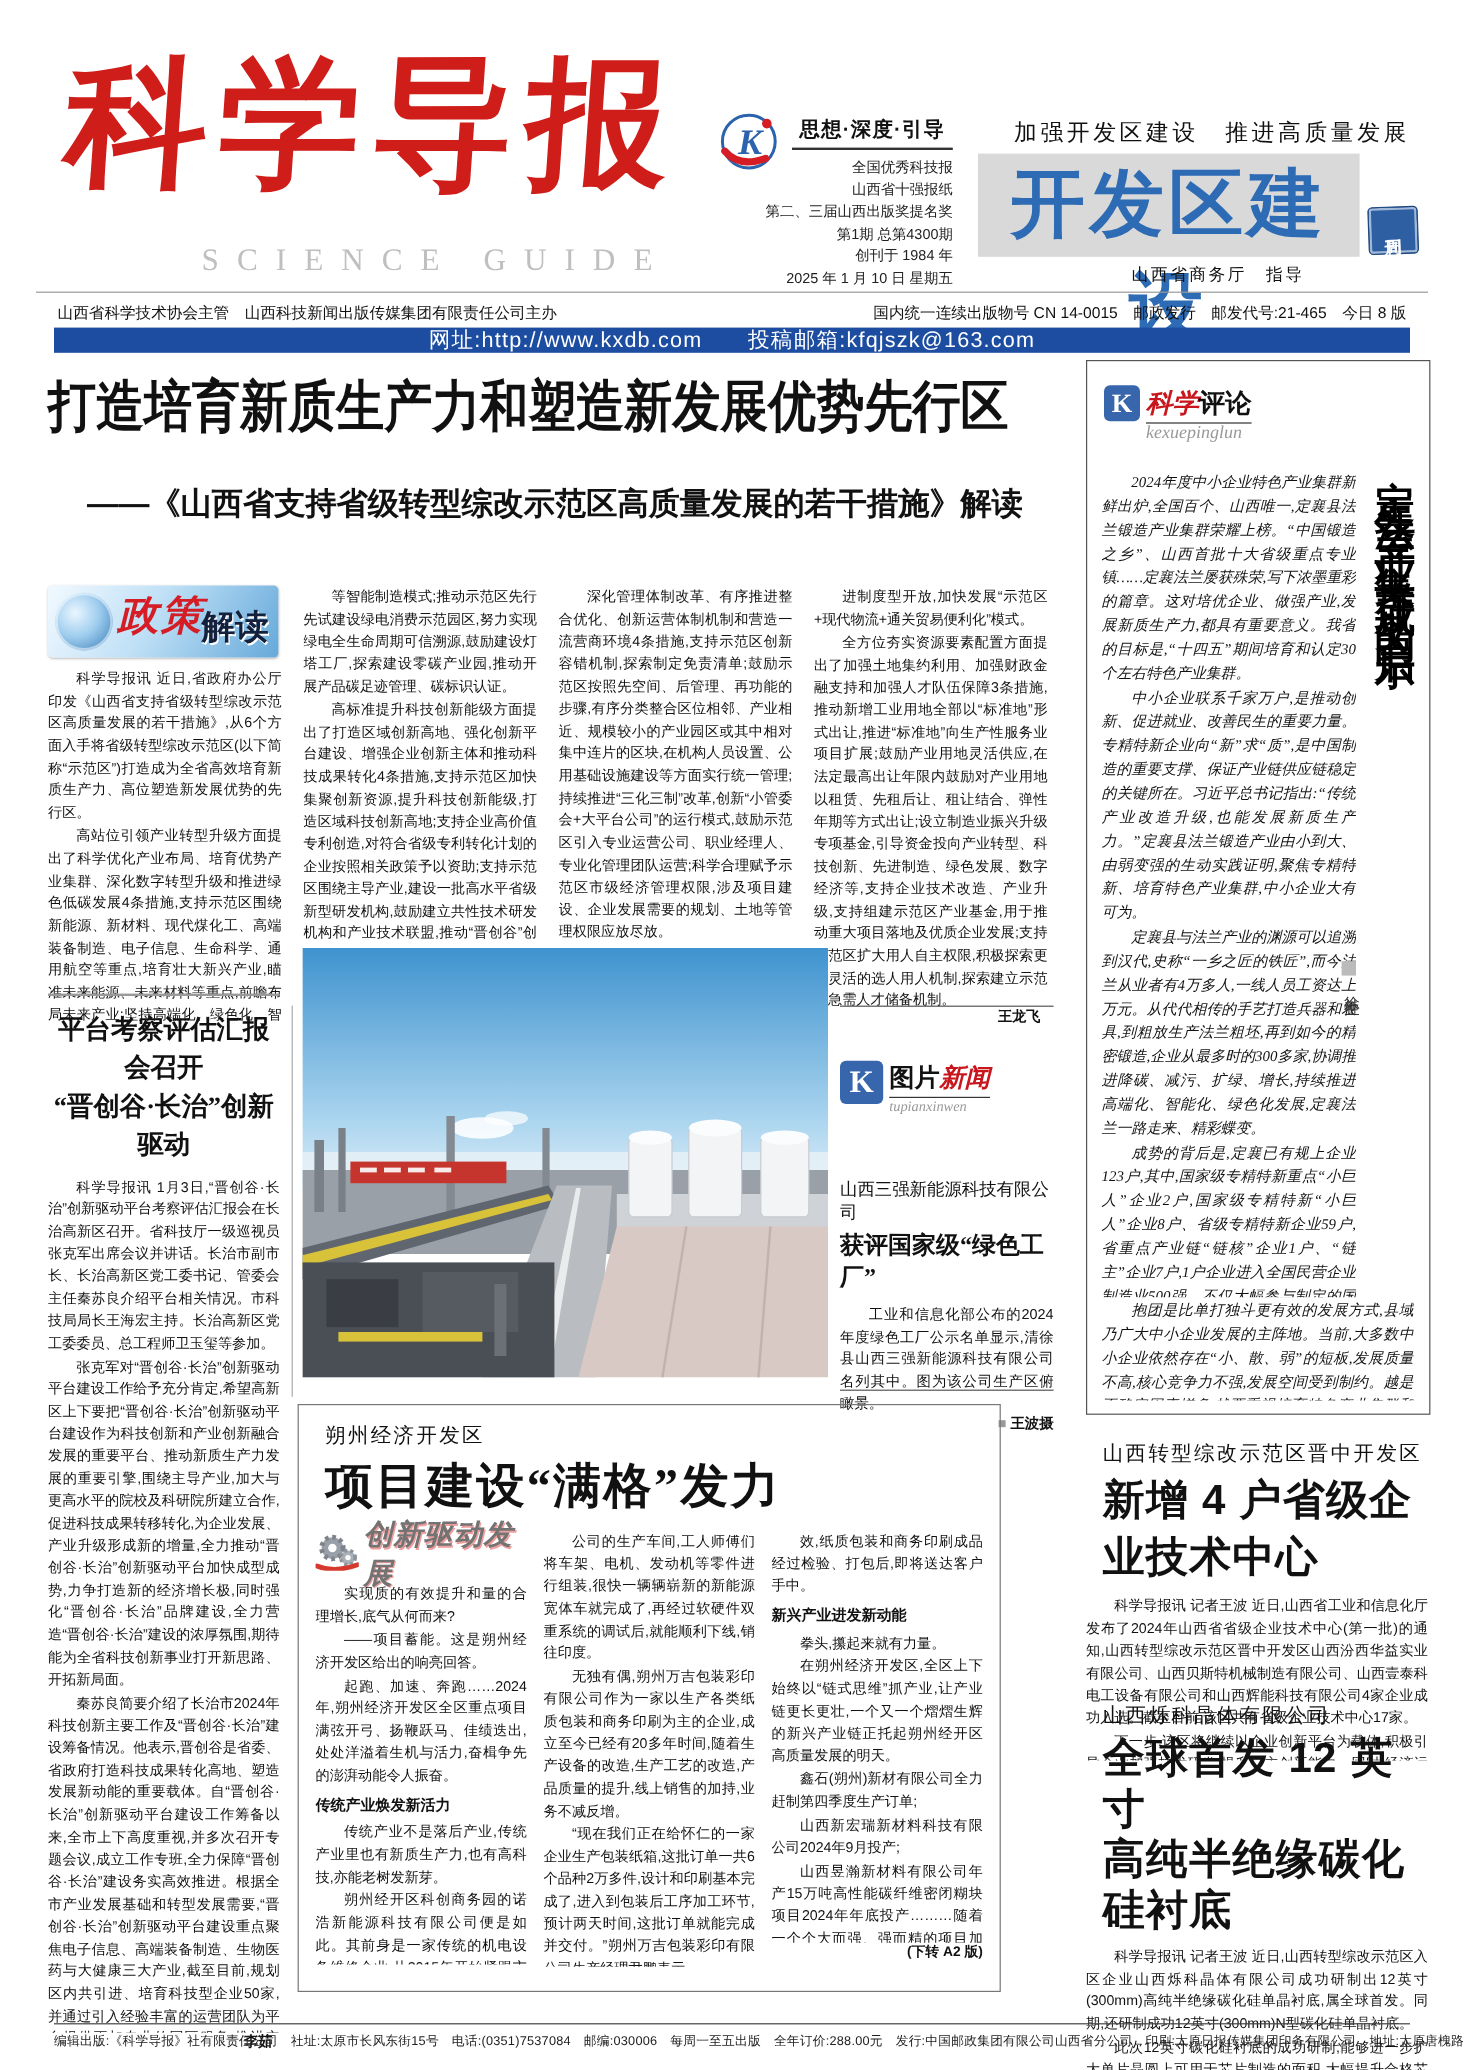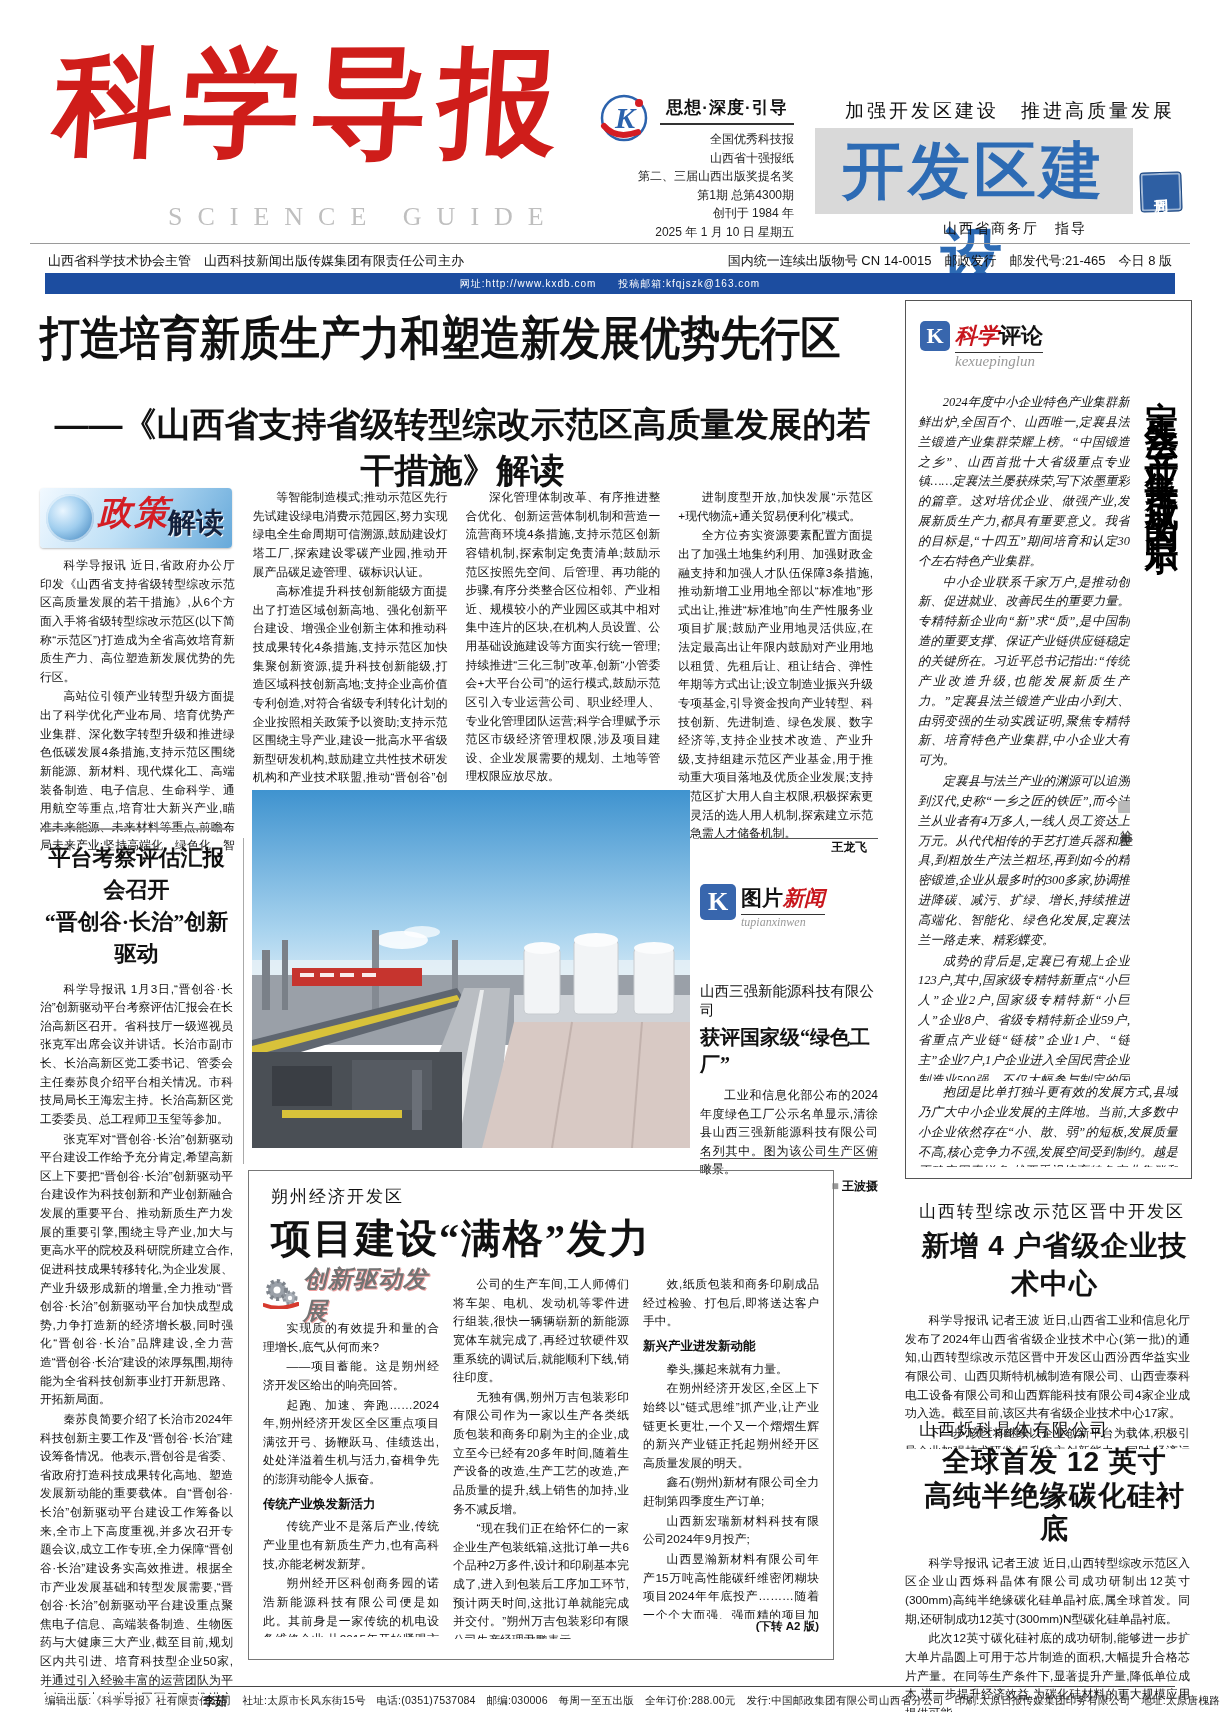--- a/index.html
+++ b/index.html
@@ -18,25 +18,25 @@
   .slogan{font-size:17px;font-weight:bold;letter-spacing:1px;border-bottom:2px solid #333;padding-bottom:4px;}
   .honors{font-size:12px;line-height:1.55;text-align:right;color:#222;}
   .devslogan{font-size:19px;letter-spacing:3px;font-weight:400;}
   .devbanner{background:#d9d9d9;text-align:center;}
   .devbanner span{font-family:"Liberation Serif",serif;font-weight:900;color:#2d6bb4;
                   font-size:62px;letter-spacing:4px;line-height:86px;}
   .seal{background:#2e5fa3;border:1px solid #1d477f;border-radius:4px;color:#fff;
         font-size:14px;font-weight:bold;text-align:center;line-height:16px;padding-top:2px;
         box-shadow:inset 0 0 0 2px rgba(255,255,255,.55);transform:rotate(-2deg);}
   .inforow{display:flex;justify-content:space-between;font-size:13px;font-weight:500;}
-  .bluebar{background:#1c4da0;color:#fff;font-size:10px;text-align:center;line-height:21px;letter-spacing:1px;}
+  .bluebar{background:#1c4da0;color:#fff;font-size:18px;text-align:center;line-height:21px;letter-spacing:1px;}
   
   .headline{font-size:46px;font-weight:900;white-space:nowrap;letter-spacing:0px;
             transform:scaleX(.87);transform-origin:left;font-family:"Liberation Sans",sans-serif;}
-  .subhead{font-size:34px;font-weight:600;text-align:center;}
+  .subhead{font-size:26px;font-weight:600;text-align:center;}
   .cols4{display:flex;gap:18px;}
   .cols4 .c{flex:1;}
   .byline-r{text-align:right;font-size:11.8px;font-weight:bold;padding-right:6px;}
   
   .badge-policy{position:relative;width:192px;height:60px;border-radius:4px;
      background:linear-gradient(120deg,#f2f9ff 0%,#bfe0f6 45%,#66a9da 100%);box-shadow:0 1px 2px rgba(0,0,0,.25);}
   .badge-policy .globe{position:absolute;left:6px;top:6px;width:48px;height:48px;border-radius:50%;
      background:radial-gradient(circle at 35% 35%,#eaf6ff 0%,#9fcdee 45%,#2f77b5 100%);
      box-shadow:inset 0 0 0 2px rgba(255,255,255,.5);}
   .badge-policy .t1{position:absolute;left:58px;top:2px;font-family:"Liberation Serif",serif;
@@ -46,21 +46,21 @@
   .kbox{background:#3866ad;border-radius:5px;color:#fff;font-family:"Liberation Serif",serif;
         font-weight:900;text-align:center;}
   .cmt-head .red, .pic-head .red{color:#c8161d;font-family:"Liberation Serif",serif;font-style:italic;font-weight:900;}
   .pinyin{color:#999;font-style:italic;font-family:"Liberation Serif",serif;}
   .vtitle{writing-mode:vertical-rl;text-orientation:upright;font-weight:900;font-size:34px;
           letter-spacing:12px;color:#000;}
   .vbyline{writing-mode:vertical-rl;text-orientation:upright;font-size:13px;color:#333;letter-spacing:2px;}
   .cmt-body p{font-family:"Liberation Serif","DejaVu Serif",serif;font-style:italic;
               font-size:12.4px;line-height:1.6;}
   .kicker{font-size:17px;letter-spacing:2px;}
-  .atitle{font-size:28px;font-weight:700;letter-spacing:1px;text-align:center;}
+  .atitle{font-size:35px;font-weight:700;letter-spacing:1px;}
   .boxed{border:1px solid #777;}
   .bigtitle{font-family:"Liberation Serif",serif;font-weight:900;font-size:40px;letter-spacing:2px;}
   .subh{font-weight:bold;font-size:12.5px;margin:6px 0 3px 0;text-indent:0;}
   .turn{font-size:11.5px;font-weight:bold;text-align:right;}
   .badge-innov{display:flex;align-items:center;gap:4px;height:40px;}
   .badge-innov .txt{color:#737373;font-weight:700;font-style:italic;font-size:24px;letter-spacing:1px;
                     text-shadow:1px 1px 0 rgba(220,40,40,.45);}
   .footer{font-size:10.6px;color:#222;letter-spacing:.2px;white-space:nowrap;}
 </style>
 </head>

